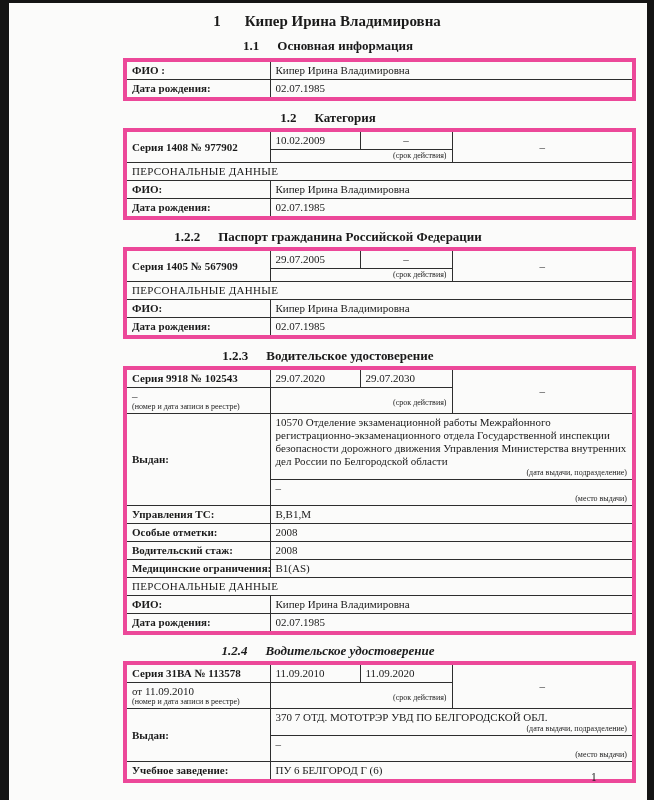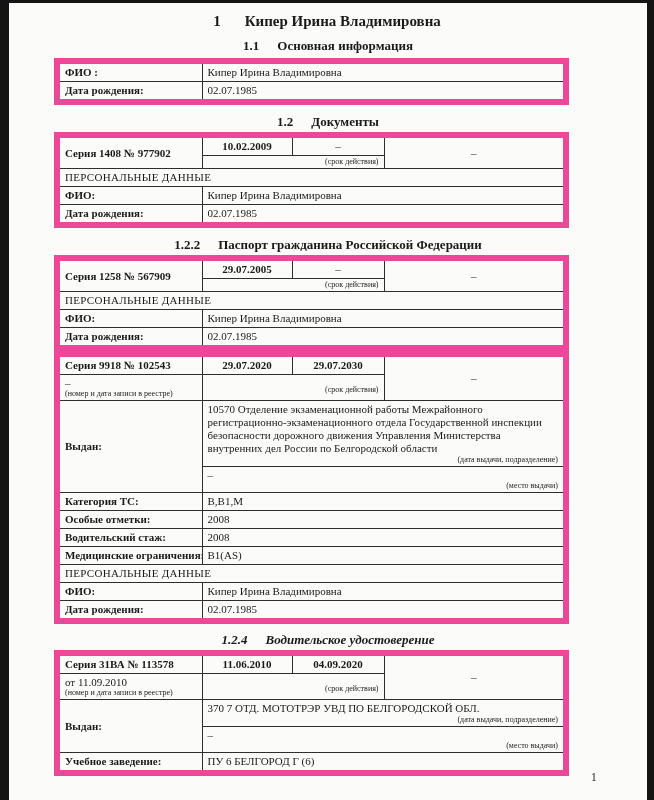--- a/index.html
+++ b/index.html
@@ -18,34 +18,34 @@
   .doc-title{text-align:center;font-weight:bold;font-size:15px;line-height:18px;margin:0 2px 2px 0;}
   .doc-title .t-num{margin-right:24px;}
   .source{text-align:center;font-size:12px;line-height:14px;margin:0 0 12px 0;}
 
   .h{ text-align:center;font-weight:bold;font-size:13px;line-height:14px;margin:10px 0 3px 0;}
   .h .h-num{margin-right:18px;}
   .h.first{margin-top:9px;margin-bottom:5px;}
 
   table.doc{
     border-collapse:collapse;table-layout:fixed;
-    width:509px;margin-left:45px;
-    border:6px solid #ec4899;
+    width:509px;margin-left:114px;
+    border:4px solid #ec4899;
     background:transparent;
   }
   table.doc td{
     border:1px solid #2e2e2e;
     font-size:11px;line-height:13px;
     padding:2px 5px 2px 5px;
     vertical-align:middle;
     overflow:hidden;
   }
   td.top{vertical-align:top;}
   td.lbl{font-weight:bold;white-space:nowrap;font-size:10.6px;}
-  td.date{font-weight:bold;text-align:center;}
+  td.date{font-weight:normal;text-align:left;}
   td.ctr{text-align:center;}
   td.caprow{padding:1px 3px;}
   .cap{font-size:8px;line-height:8px;color:#222;}
   .cap.c{text-align:right;}
   td.hdr{text-align:left;font-size:11px;line-height:14px;letter-spacing:.3px;padding:1px 3px;}
   .dash-line{line-height:13px;}
   .iss-text{margin-bottom:1px;}
 
   .page-num{position:absolute;left:591px;top:771px;font-size:11.5px;}
 </style>
@@ -76,21 +76,21 @@
       <td>Кипер Ирина Владимировна</td>
     </tr>
     <tr>
       <td class="lbl">Дата рождения:</td>
       <td>02.07.1985</td>
     </tr>
   </tbody>
     </table>
 
   <div class="h">
-    <span class="h-num">1.2</span><span>Документы</span>
+    <span class="h-num">1.2</span><span>Категория</span>
   </div>
 
   <table class="doc">
     <colgroup>
         <col style="width:145px">
         <col style="width:90px">
         <col style="width:92px">
         <col style="width:182px">
       </colgroup>
     <tbody>
@@ -124,21 +124,21 @@
   </div>
   <table class="doc">
     <colgroup>
         <col style="width:145px">
         <col style="width:90px">
         <col style="width:92px">
         <col style="width:182px">
       </colgroup>
     <tbody>
         <tr>
-      <td class="lbl top" rowspan="2">Серия 1258 № 567909</td>
+      <td class="lbl top" rowspan="2">Серия 1405 № 567909</td>
       <td class="date">29.07.2005</td>
       <td class="ctr">–</td>
       <td class="ctr top" rowspan="2">–</td>
     </tr>
     <tr>
       <td colspan="2" class="caprow">
             <div class="cap c">(срок действия)</div>
           </td>
     </tr>
     <tr>
@@ -148,20 +148,23 @@
       <td class="lbl">ФИО:</td>
       <td colspan="3">Кипер Ирина Владимировна</td>
     </tr>
     <tr>
       <td class="lbl">Дата рождения:</td>
       <td colspan="3">02.07.1985</td>
     </tr>
   </tbody>
     </table>
 
+  <div class="h">
+    <span class="h-num">1.2.3</span><span>Водительское удостоверение</span>
+  </div>
   <table class="doc">
     <colgroup>
         <col style="width:145px">
         <col style="width:90px">
         <col style="width:92px">
         <col style="width:182px">
       </colgroup>
     <tbody>
         <tr>
       <td class="lbl top">Серия 9918 № 102543</td>
@@ -185,21 +188,21 @@
         <div class="cap c">(дата выдачи, подразделение)</div>
       </td>
     </tr>
     <tr>
       <td colspan="3" class="top">
         <div class="dash-line">–</div>
         <div class="cap c">(место выдачи)</div>
       </td>
     </tr>
     <tr>
-      <td class="lbl">Категория ТС:</td>
+      <td class="lbl">Управления ТС:</td>
       <td colspan="3">B,B1,M</td>
     </tr>
     <tr>
       <td class="lbl">Особые отметки:</td>
       <td colspan="3">2008</td>
     </tr>
     <tr>
       <td class="lbl">Водительский стаж:</td>
       <td colspan="3">2008</td>
     </tr>
@@ -227,22 +230,22 @@
   <table class="doc">
     <colgroup>
         <col style="width:145px">
         <col style="width:90px">
         <col style="width:92px">
         <col style="width:182px">
       </colgroup>
     <tbody>
         <tr>
       <td class="lbl top">Серия 31ВА № 113578</td>
-      <td class="date">11.06.2010</td>
-      <td class="date">04.09.2020</td>
+      <td class="date">11.09.2010</td>
+      <td class="date">11.09.2020</td>
       <td class="ctr top" rowspan="2">–</td>
     </tr>
     <tr>
       <td class="top">
         <div class="dash-line">от 11.09.2010</div>
         <div class="cap">(номер и дата записи в реестре)</div>
       </td>
       <td colspan="2" class="caprow top">
             <div class="cap c" style="margin-top:4px;">(срок действия)</div>
           </td>

